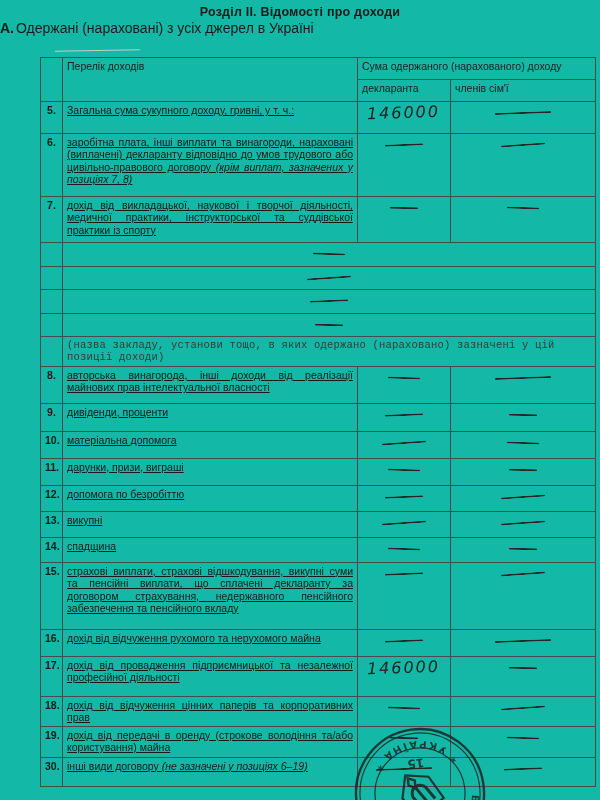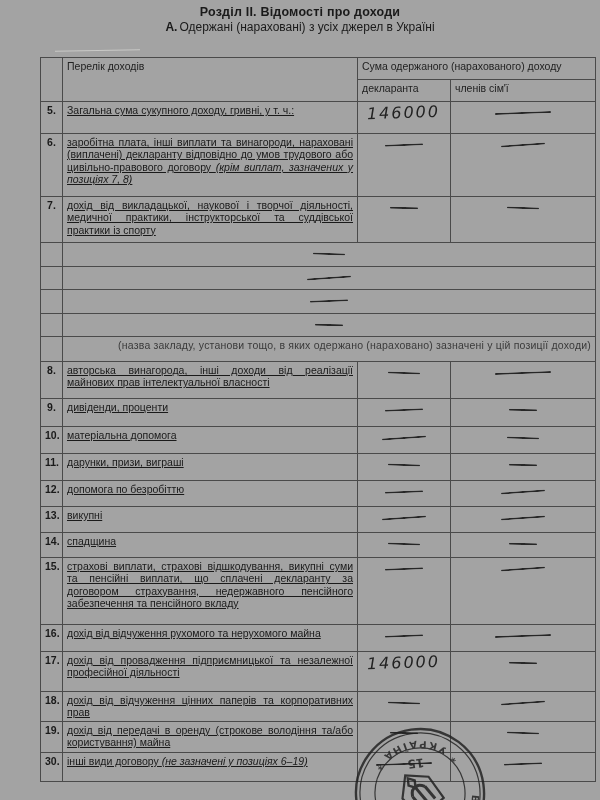--- a/index.html
+++ b/index.html
@@ -1,30 +1,30 @@
 <!DOCTYPE html>
 <html><head>
 <meta charset="utf-8">
 <style>
   html,body{margin:0;padding:0;background:#e8e8e8;}
   .page{
     position:relative;
     width:600px;height:800px;
-    background:#a3a3a3;
+    background:#14b8a6;
     overflow:hidden;
     font-family:"Liberation Sans","DejaVu Sans",sans-serif;
     color:#1a1a1a;
   }
   .doc-title{
     position:absolute;top:5px;left:0;width:100%;
     text-align:center;font-size:12.5px;font-weight:bold;letter-spacing:.2px;
   }
   .doc-subtitle{
     position:absolute;top:20px;left:0;width:100%;
-    text-align:center;font-size:12px;
+    text-align:left;font-size:14px;
   }
   .doc-subtitle b{margin-right:2px;}
 
   table.decl{
     position:absolute;left:40px;top:57px;
     width:555px;border-collapse:collapse;table-layout:fixed;
   }
   table.decl td{
     border:1px solid #4a4a4a;
     font-size:10.5px;line-height:1.18;
@@ -41,22 +41,22 @@
   td.desc{text-align:justify;padding-left:5px;padding-right:5px;padding-top:3px;text-decoration:underline;}
   td.val{text-align:center;vertical-align:middle;}
   .it{font-style:italic;}
 
   
   td.nbt{border-top:none;}
   td.nbb{border-bottom:none;}
 
   td.writein{text-align:center;vertical-align:middle;}
   td.caption{
-    text-align:right;vertical-align:middle;
-    font-size:6.5px;color:#3a3a3a;letter-spacing:.2px;line-height:1.1;
+    text-align:left;vertical-align:middle;
+    font-size:6.5px;color:#3a3a3a;letter-spacing:.2px;line-height:1.1;font-family:Liberation Mono, monospace;
   }
 
   
   .dash{
     display:inline-block;width:38px;height:0;
     border-top:2px solid #272727;border-radius:2px;
     transform:rotate(-2deg);
   }
   .dash.r1{transform:rotate(2deg);width:32px;}
   .dash.r2{transform:rotate(-4deg);width:44px;}

